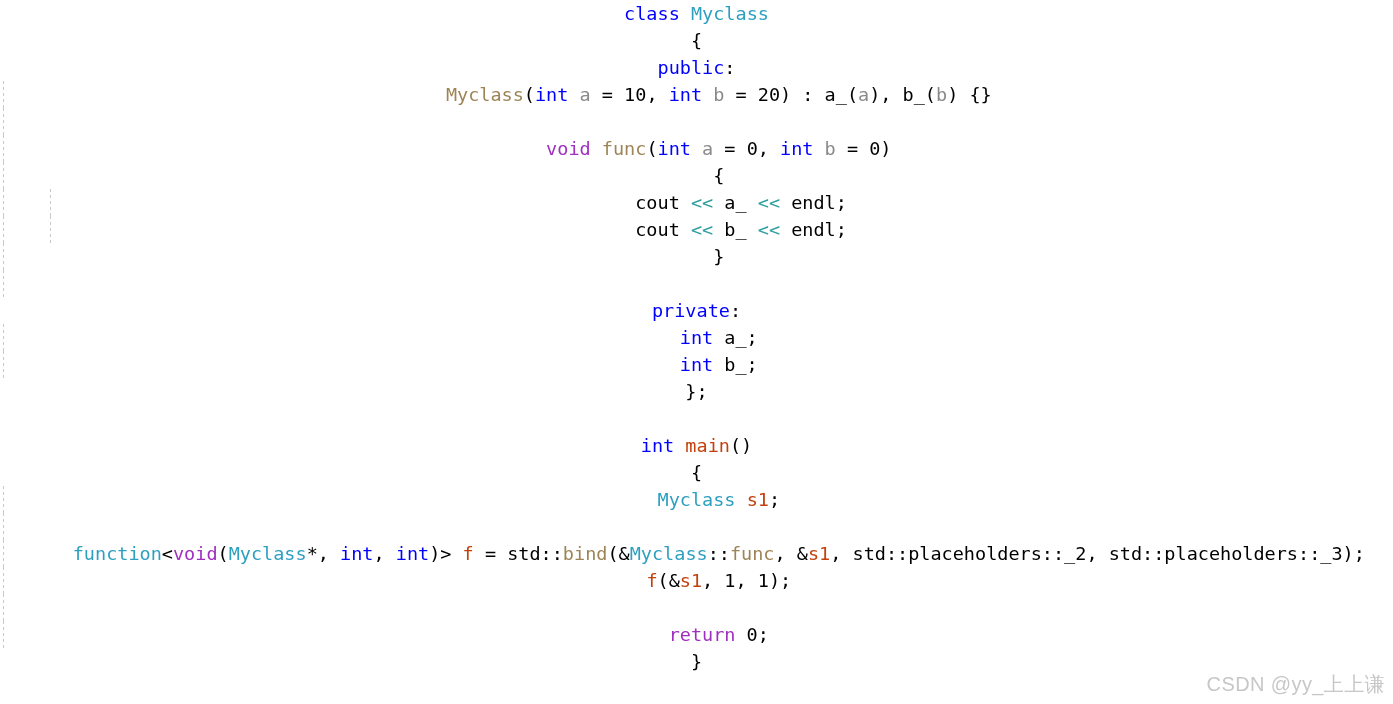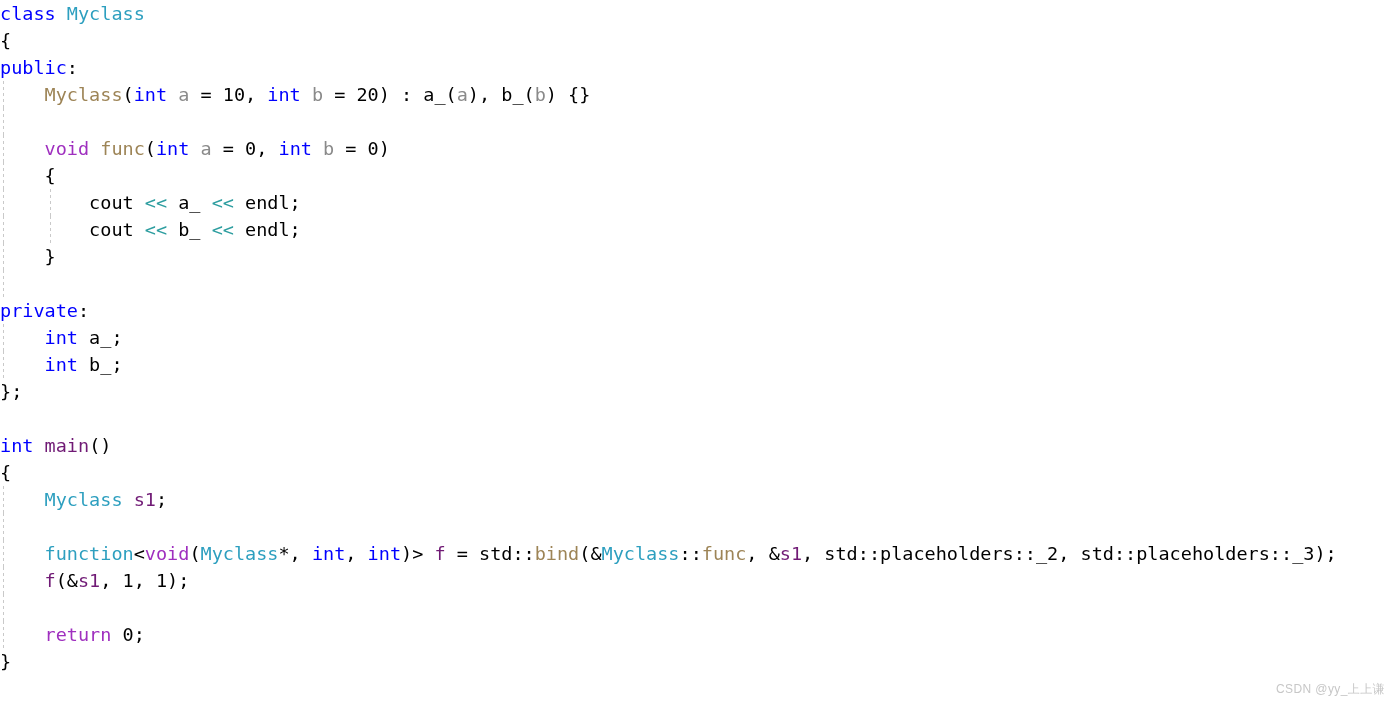--- a/index.html
+++ b/index.html
@@ -10,20 +10,21 @@
   }
   body {
     font-family: "DejaVu Sans Mono", "Liberation Mono", monospace;
   }
   #viewport {
     position: relative;
     width: 1393px;
     height: 704px;
     background: #ffffff;
     overflow: hidden;
+    text-align: center;
   }
   #code-listing {
     position: absolute;
     left: 0;
     top: 0;
     width: 1393px;
     padding: 0;
     margin: 0;
     font-family: "DejaVu Sans Mono", "Liberation Mono", monospace;
     font-size: 18.5px;
@@ -55,29 +56,29 @@
   .guide.g1 { left: 3px; }
   .guide.g2 { left: 50px; }
 
   
   .tok-keyword   { color: #0000ff; }
   .tok-control   { color: #9f2fbf; margin-top: 13px; }
   .tok-type      { color: #2d9fbf; }
   .tok-func      { color: #9d8456; }
   .tok-op        { color: #2e9ea0; }
   .tok-param     { color: #8a8a8a; }
-  .tok-var       { color: #701a75; }
+  .tok-var       { color: #c2410c; }
   .tok-plain     { color: #000000; }
 
   #watermark {
     position: absolute;
     right: 8px;
     bottom: 6px;
     font-family: "Liberation Sans", "DejaVu Sans", sans-serif;
-    font-size: 12px;
+    font-size: 20px;
     color: #c7c7c7;
     letter-spacing: 0.4px;
     white-space: nowrap;
     user-select: none;
   }
 </style>
 </head>
 <body>
 
 <div id="viewport">

